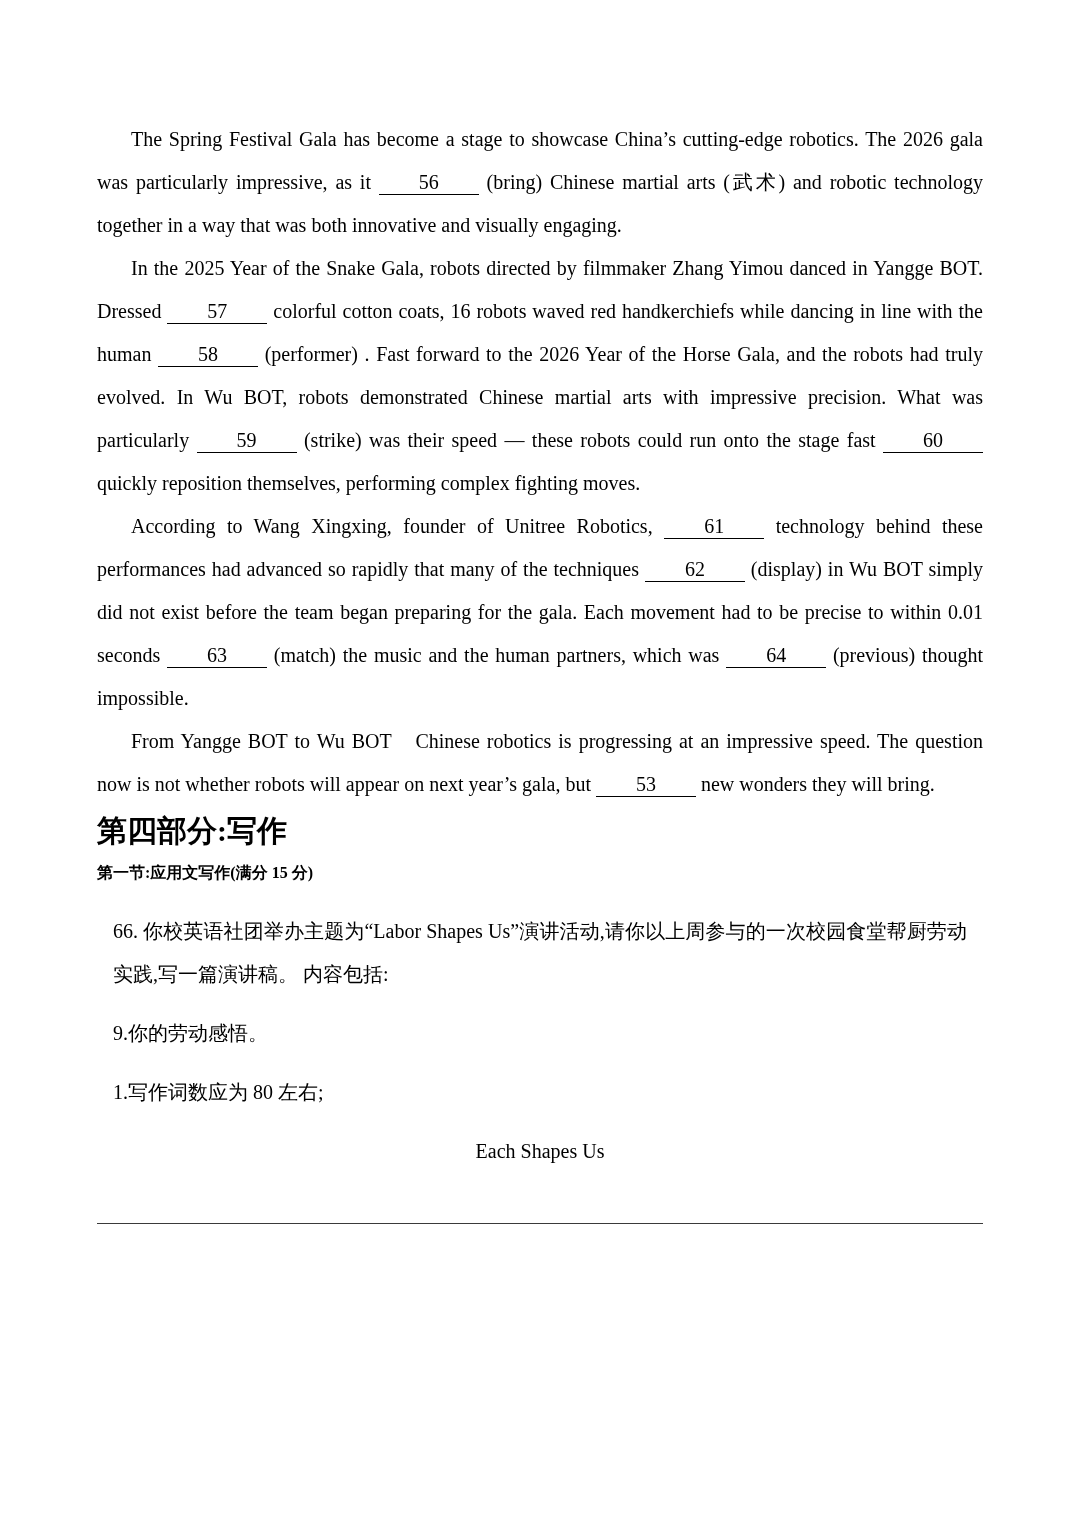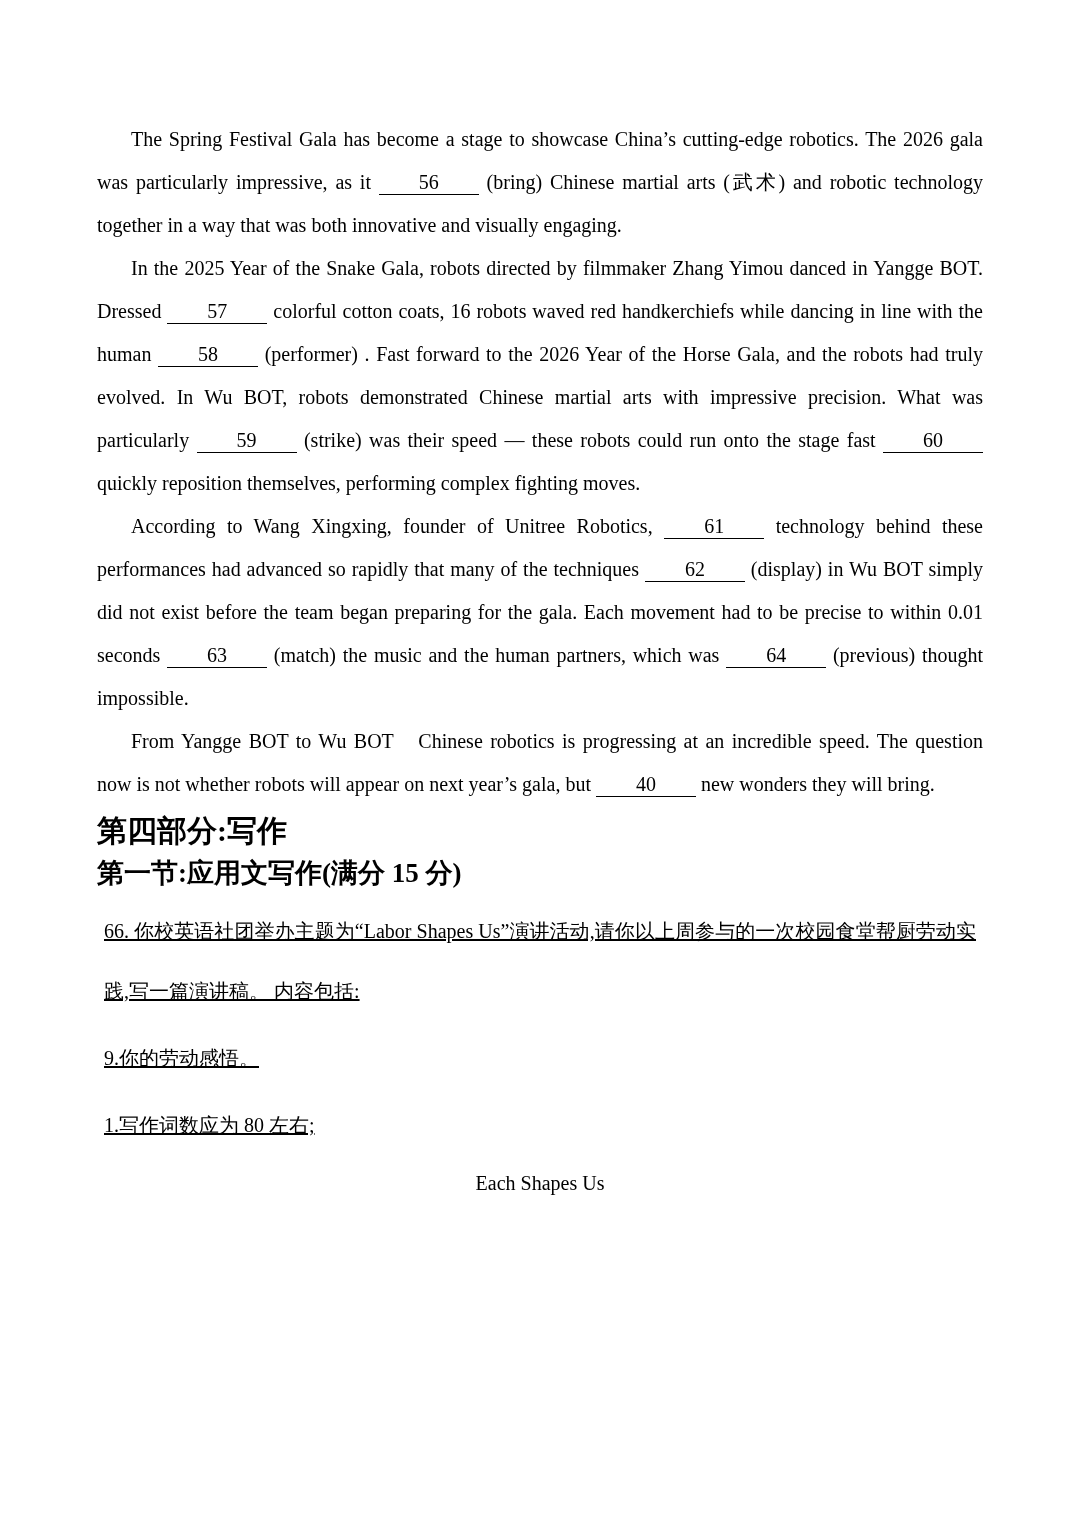--- a/index.html
+++ b/index.html
@@ -35,29 +35,28 @@
     padding: 0 2px;
   }
   .part-heading {
     margin: 4px 0 0 0;
     font-size: 30px;
     font-weight: bold;
     line-height: 42px;
   }
   .section-heading {
     margin: 0;
-    font-size: 27px;
+    font-size: 16px;
     font-weight: bold;
     line-height: 42px;
   }
   .prompt p {
-    margin: 7px;
-    line-height: 60px;
+    margin: 16px;
+    line-height: 43px;
     text-align: justify;
-    text-decoration: underline;
   }
   .essay-title {
     text-align: center;
     line-height: 43px;
     margin-top: 2px;
   }
   .answer-lines {
     margin-top: 6px;
   }
   .answer-line {
@@ -78,21 +77,21 @@
 </style>
 </head>
 <body>
 
 <div class="page">
 
   <section class="passage">
       <p><span>The Spring Festival Gala has become a stage to showcase China’s cutting-edge robotics. The 2026 gala was particularly impressive, as it </span><span class="blank">56</span><span> (bring) Chinese martial arts (武术) and robotic technology together in a way that was both innovative and visually engaging.</span></p>
       <p><span>In the 2025 Year of the Snake Gala, robots directed by filmmaker Zhang Yimou danced in Yangge BOT. Dressed </span><span class="blank">57</span><span> colorful cotton coats, 16 robots waved red handkerchiefs while dancing in line with the human </span><span class="blank">58</span><span> (performer) . Fast forward to the 2026 Year of the Horse Gala, and the robots had truly evolved. In Wu BOT, robots demonstrated Chinese martial arts with impressive precision. What was particularly </span><span class="blank">59</span><span> (strike) was their speed — these robots could run onto the stage fast </span><span class="blank">60</span><span> quickly reposition themselves, performing complex fighting moves.</span></p>
       <p><span>According to Wang Xingxing, founder of Unitree Robotics, </span><span class="blank">61</span><span> technology behind these performances had advanced so rapidly that many of the techniques </span><span class="blank">62</span><span> (display) in Wu BOT simply did not exist before the team began preparing for the gala. Each movement had to be precise to within 0.01 seconds </span><span class="blank">63</span><span> (match) the music and the human partners, which was </span><span class="blank">64</span><span> (previous) thought impossible.</span></p>
-      <p><span>From Yangge BOT to Wu BOT　Chinese robotics is progressing at an incredible speed. The question now is not whether robots will appear on next year’s gala, but </span><span class="blank">40</span><span> new wonders they will bring.</span></p>
+      <p><span>From Yangge BOT to Wu BOT　Chinese robotics is progressing at an impressive speed. The question now is not whether robots will appear on next year’s gala, but </span><span class="blank">53</span><span> new wonders they will bring.</span></p>
     </section>
 
   <h2 class="part-heading">第四部分:写作</h2>
 
   <h3 class="section-heading">第一节:应用文写作(满分 15 分)</h3>
 
   <section class="prompt">
       <p>66. 你校英语社团举办主题为“Labor Shapes Us”演讲活动,请你以上周参与的一次校园食堂帮厨劳动实践,写一篇演讲稿。 内容包括:</p>
       <p>9.你的劳动感悟。</p>
       <p>1.写作词数应为 80 左右;</p>

